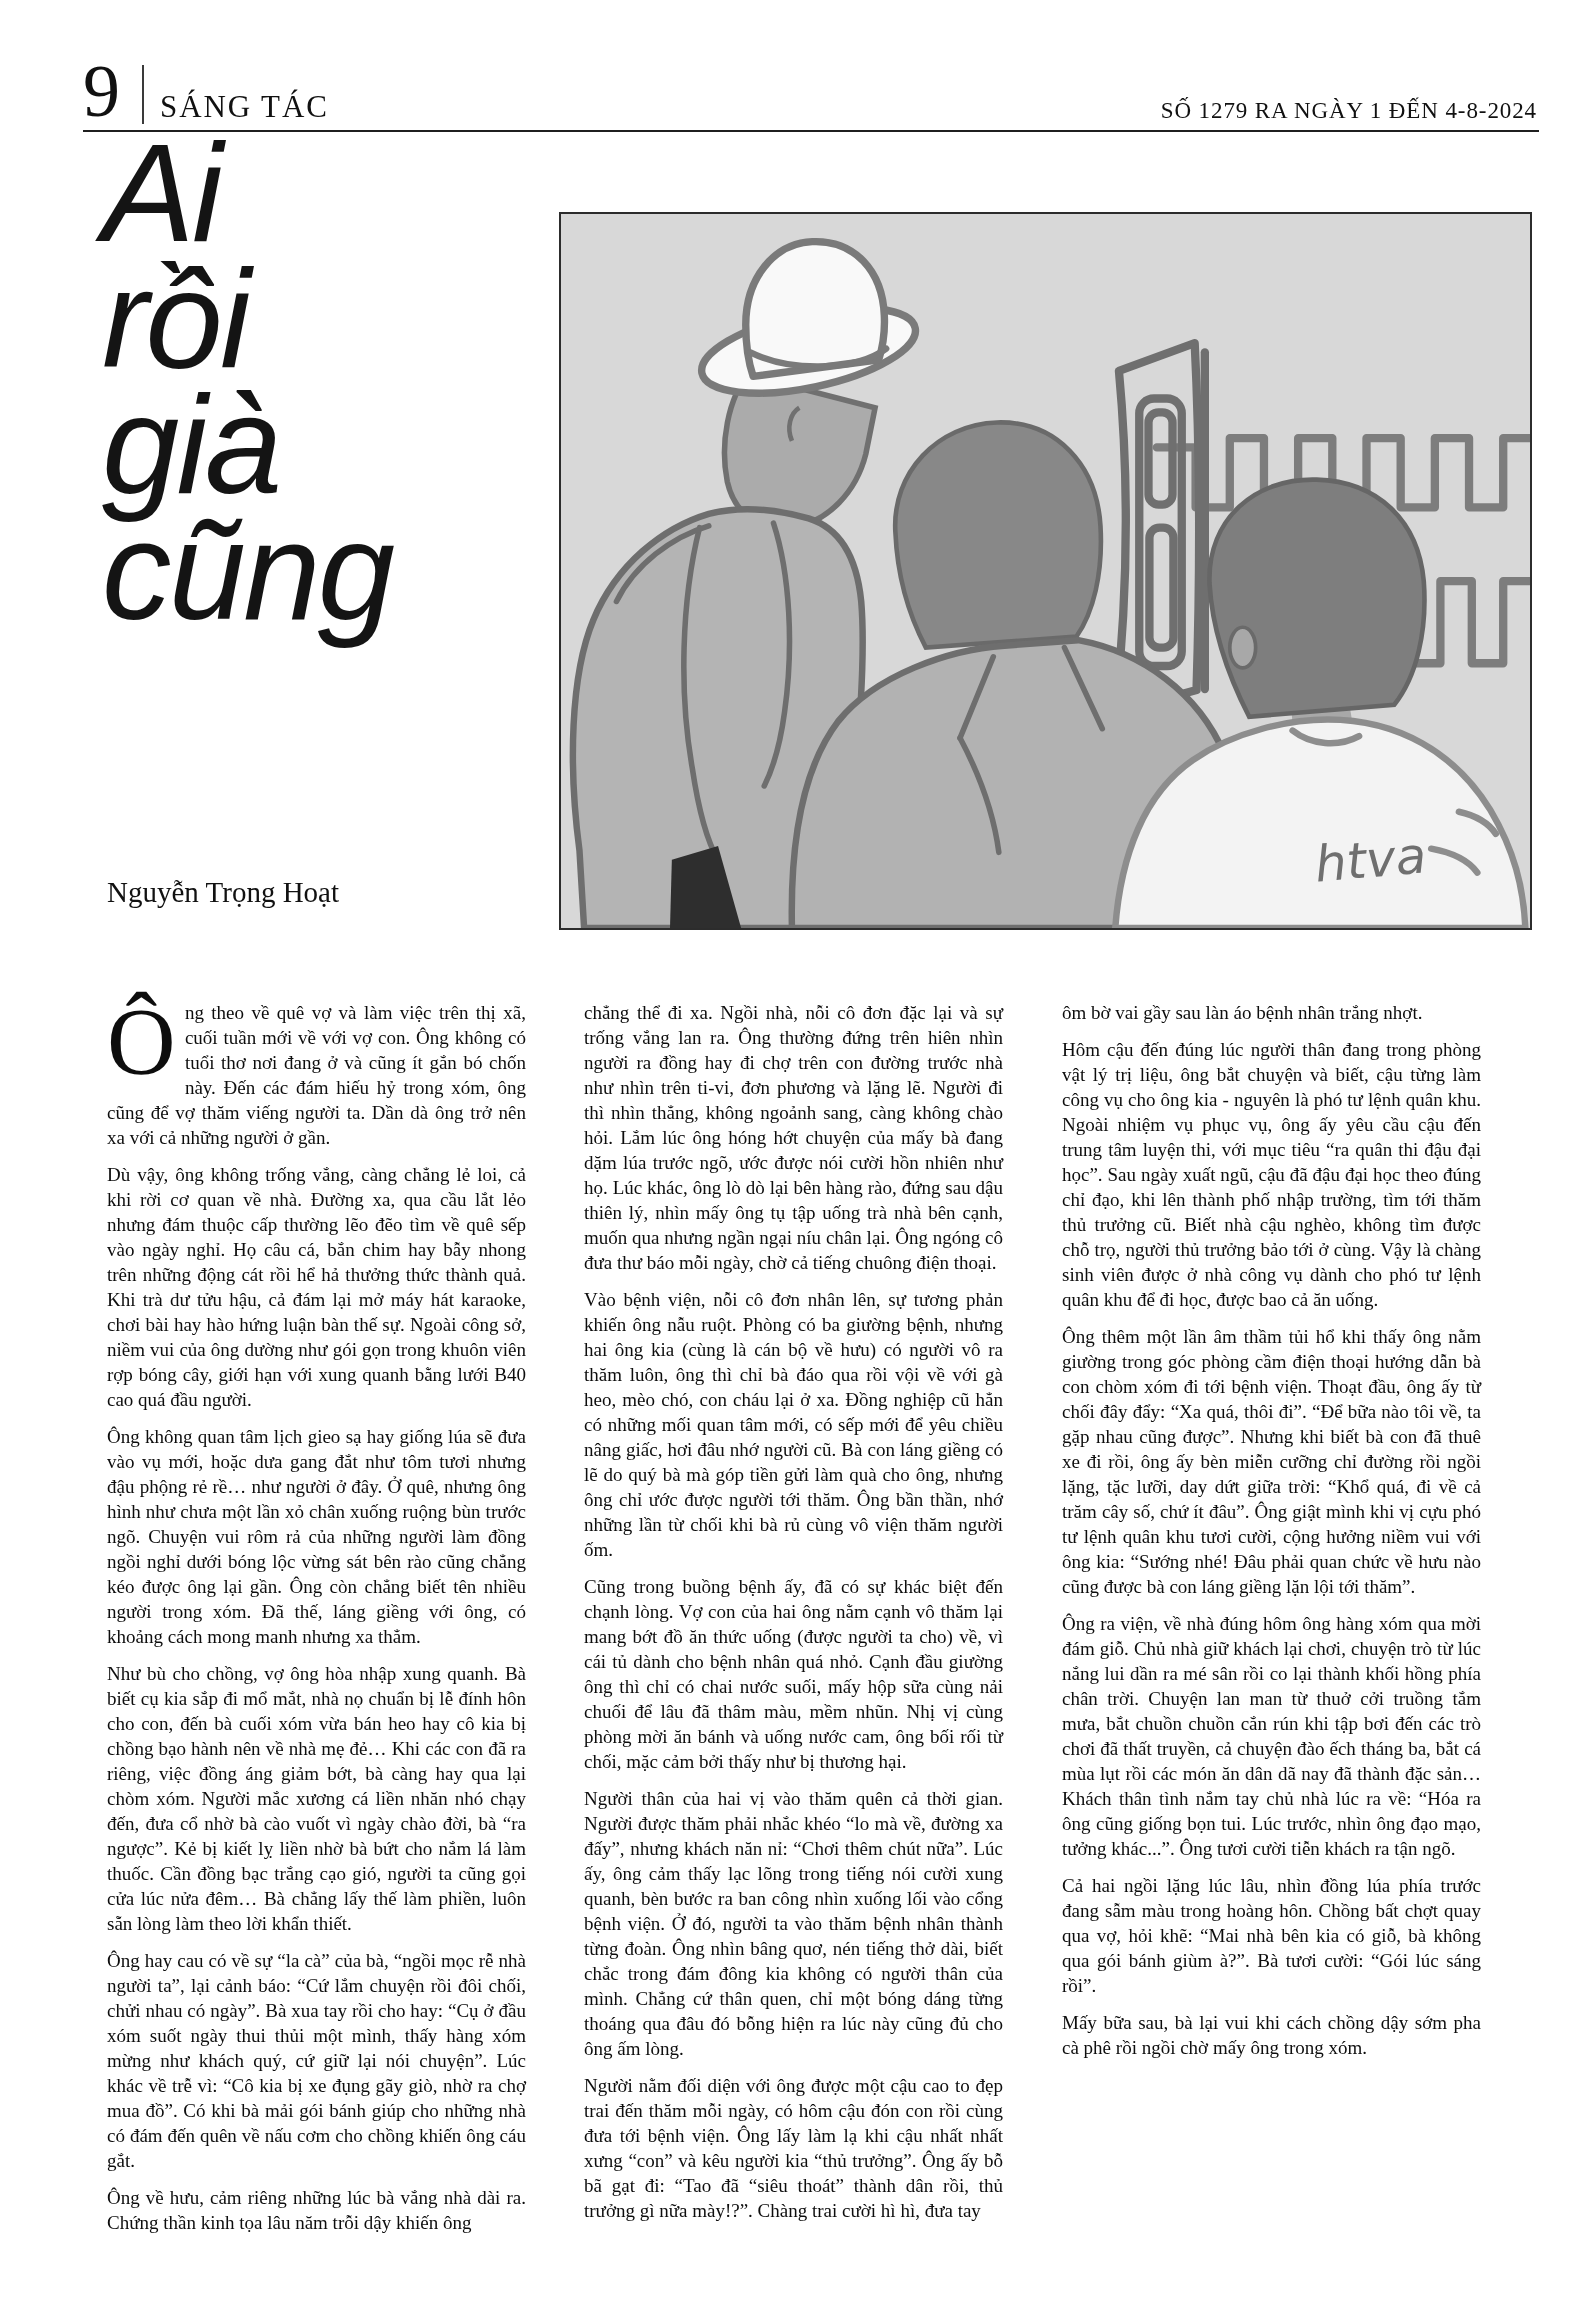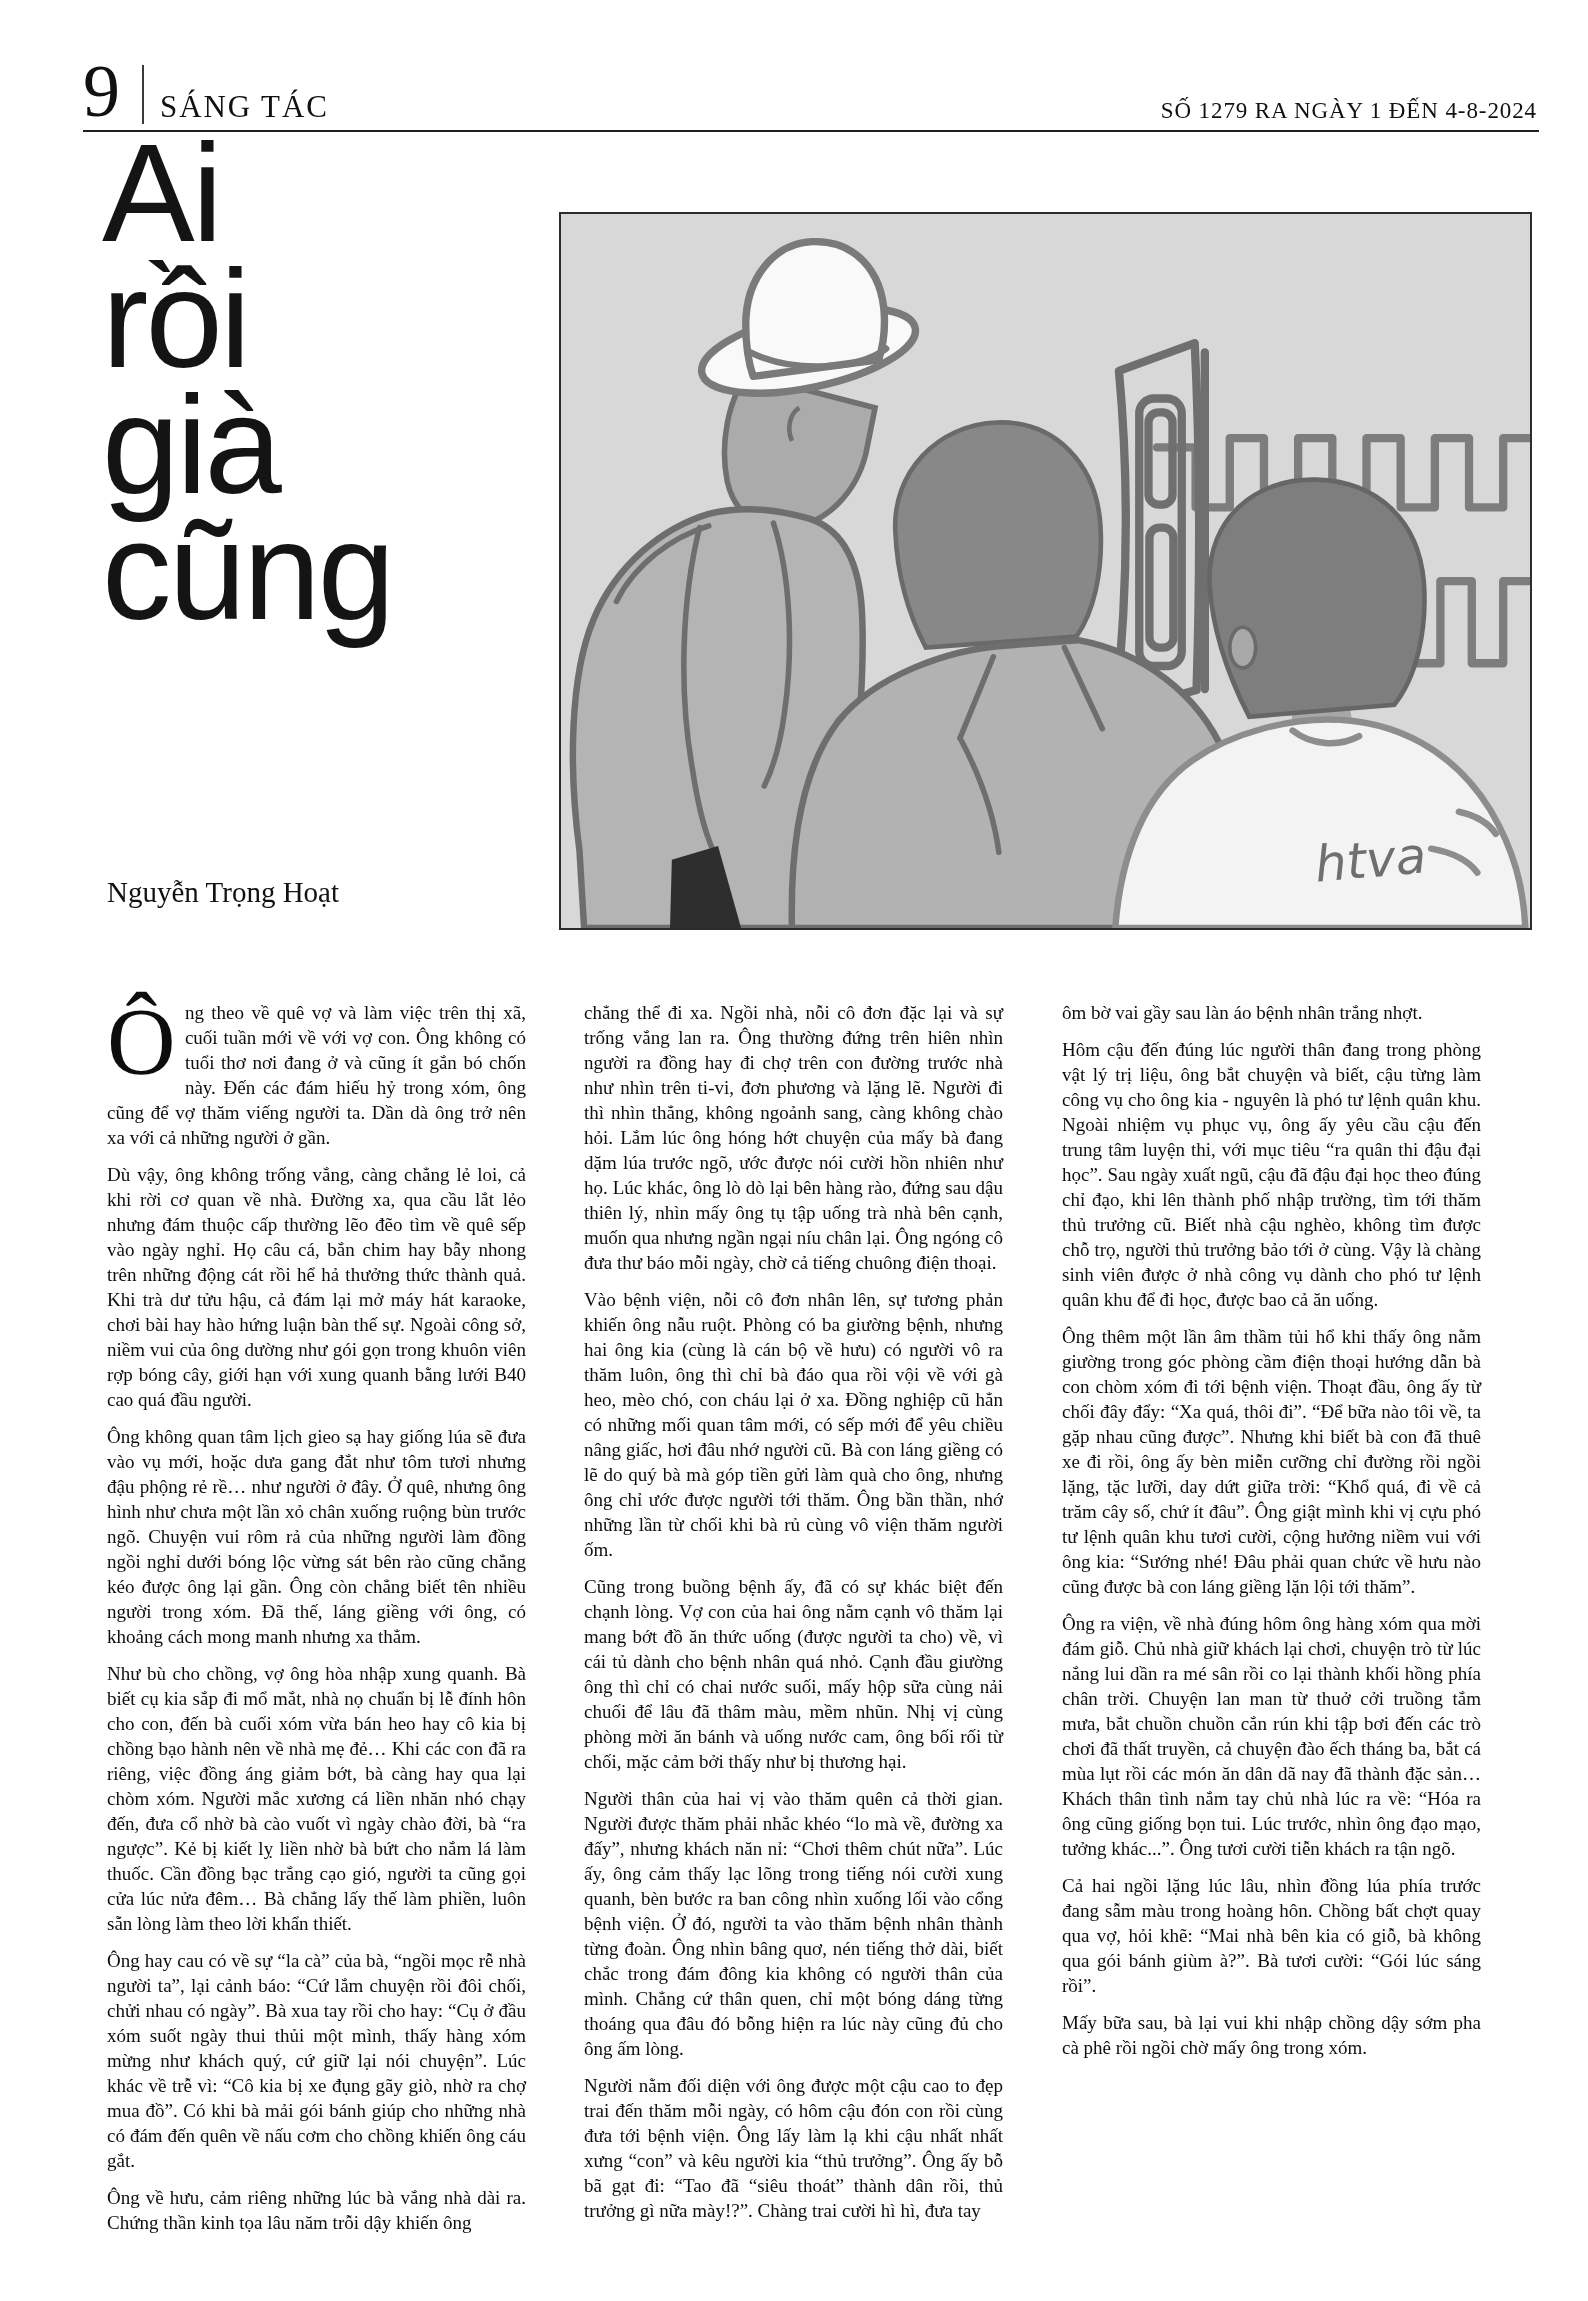--- a/index.html
+++ b/index.html
@@ -4,21 +4,21 @@
 <style>
   html,body{margin:0;padding:0;background:#9a9a9a;}
   .page{position:relative;width:1589px;height:2301px;background:#ffffff;color:#111;
         font-family:"Liberation Serif",serif;overflow:hidden;margin:0 auto;}
   .hdr-num{position:absolute;left:83px;top:54px;font-size:74px;line-height:1;font-weight:400;}
   .hdr-bar{position:absolute;left:142px;top:65px;width:1.9px;height:59px;background:#3a3a3a;}
   .hdr-section{position:absolute;left:160px;top:89px;font-size:31px;letter-spacing:1.9px;}
   .hdr-issue{position:absolute;right:52px;top:98px;font-size:23px;letter-spacing:0.9px;}
   .hdr-rule{position:absolute;left:83px;right:50px;top:130px;height:1.9px;background:#1f1f1f;}
   .title{position:absolute;left:102px;top:130px;font-family:"Liberation Sans",sans-serif;
-         font-size:139px;line-height:126px;letter-spacing:-2.8px;color:#141414;}
+         font-style:italic;font-size:139px;line-height:126px;letter-spacing:-2.8px;color:#141414;}
   .author{position:absolute;left:107px;top:876px;font-size:29px;font-weight:normal;}
   .illu{position:absolute;left:559px;top:212px;width:973px;height:718px;border:2.8px solid #2c2c2c;
         box-sizing:border-box;background:#d8d8d8;}
   .illu svg{display:block;width:100%;height:100%;}
   .col{position:absolute;top:1000px;width:419px;font-size:19px;line-height:25px;
        text-align:justify;color:#0d0d0d;}
   .col p{margin:0 0 12px 0;}
   .c1{left:107px}.c2{left:584px}.c3{left:1062px}
   .dropcap{float:left;font-size:95px;line-height:74px;padding:4.6px 9.3px 0 0;font-weight:400;}
 </style>
@@ -120,17 +120,17 @@
     <p>Người thân của hai vị vào thăm quên cả thời gian. Người được thăm phải nhắc khéo “lo mà về, đường xa đấy”, nhưng khách năn nỉ: “Chơi thêm chút nữa”. Lúc ấy, ông cảm thấy lạc lõng trong tiếng nói cười xung quanh, bèn bước ra ban công nhìn xuống lối vào cổng bệnh viện. Ở đó, người ta vào thăm bệnh nhân thành từng đoàn. Ông nhìn bâng quơ, nén tiếng thở dài, biết chắc trong đám đông kia không có người thân của mình. Chẳng cứ thân quen, chỉ một bóng dáng từng thoáng qua đâu đó bỗng hiện ra lúc này cũng đủ cho ông ấm lòng.</p>
     <p>Người nằm đối diện với ông được một cậu cao to đẹp trai đến thăm mỗi ngày, có hôm cậu đón con rồi cùng đưa tới bệnh viện. Ông lấy làm lạ khi cậu nhất nhất xưng “con” và kêu người kia “thủ trưởng”. Ông ấy bỗ bã gạt đi: “Tao đã “siêu thoát” thành dân rồi, thủ trưởng gì nữa mày!?”. Chàng trai cười hì hì, đưa tay</p>
   </div>
 
   <div class="col c3">
     <p>ôm bờ vai gầy sau làn áo bệnh nhân trắng nhợt.</p>
     <p>Hôm cậu đến đúng lúc người thân đang trong phòng vật lý trị liệu, ông bắt chuyện và biết, cậu từng làm công vụ cho ông kia - nguyên là phó tư lệnh quân khu. Ngoài nhiệm vụ phục vụ, ông ấy yêu cầu cậu đến trung tâm luyện thi, với mục tiêu “ra quân thi đậu đại học”. Sau ngày xuất ngũ, cậu đã đậu đại học theo đúng chỉ đạo, khi lên thành phố nhập trường, tìm tới thăm thủ trưởng cũ. Biết nhà cậu nghèo, không tìm được chỗ trọ, người thủ trưởng bảo tới ở cùng. Vậy là chàng sinh viên được ở nhà công vụ dành cho phó tư lệnh quân khu để đi học, được bao cả ăn uống.</p>
     <p>Ông thêm một lần âm thầm tủi hổ khi thấy ông nằm giường trong góc phòng cầm điện thoại hướng dẫn bà con chòm xóm đi tới bệnh viện. Thoạt đầu, ông ấy từ chối đây đẩy: “Xa quá, thôi đi”. “Để bữa nào tôi về, ta gặp nhau cũng được”. Nhưng khi biết bà con đã thuê xe đi rồi, ông ấy bèn miễn cưỡng chỉ đường rồi ngồi lặng, tặc lưỡi, day dứt giữa trời: “Khổ quá, đi về cả trăm cây số, chứ ít đâu”. Ông giật mình khi vị cựu phó tư lệnh quân khu tươi cười, cộng hưởng niềm vui với ông kia: “Sướng nhé! Đâu phải quan chức về hưu nào cũng được bà con láng giềng lặn lội tới thăm”.</p>
     <p>Ông ra viện, về nhà đúng hôm ông hàng xóm qua mời đám giỗ. Chủ nhà giữ khách lại chơi, chuyện trò từ lúc nắng lui dần ra mé sân rồi co lại thành khối hồng phía chân trời. Chuyện lan man từ thuở cởi truồng tắm mưa, bắt chuồn chuồn cắn rún khi tập bơi đến các trò chơi đã thất truyền, cả chuyện đào ếch tháng ba, bắt cá mùa lụt rồi các món ăn dân dã nay đã thành đặc sản… Khách thân tình nắm tay chủ nhà lúc ra về: “Hóa ra ông cũng giống bọn tui. Lúc trước, nhìn ông đạo mạo, tưởng khác...”. Ông tươi cười tiễn khách ra tận ngõ.</p>
     <p>Cả hai ngồi lặng lúc lâu, nhìn đồng lúa phía trước đang sẫm màu trong hoàng hôn. Chồng bất chợt quay qua vợ, hỏi khẽ: “Mai nhà bên kia có giỗ, bà không qua gói bánh giùm à?”. Bà tươi cười: “Gói lúc sáng rồi”.</p>
-    <p>Mấy bữa sau, bà lại vui khi nhập chồng dậy sớm pha cà phê rồi ngồi chờ mấy ông trong xóm.</p>
+    <p>Mấy bữa sau, bà lại vui khi cách chồng dậy sớm pha cà phê rồi ngồi chờ mấy ông trong xóm.</p>
   </div>
 
 </div>
 
 
 </body></html>

